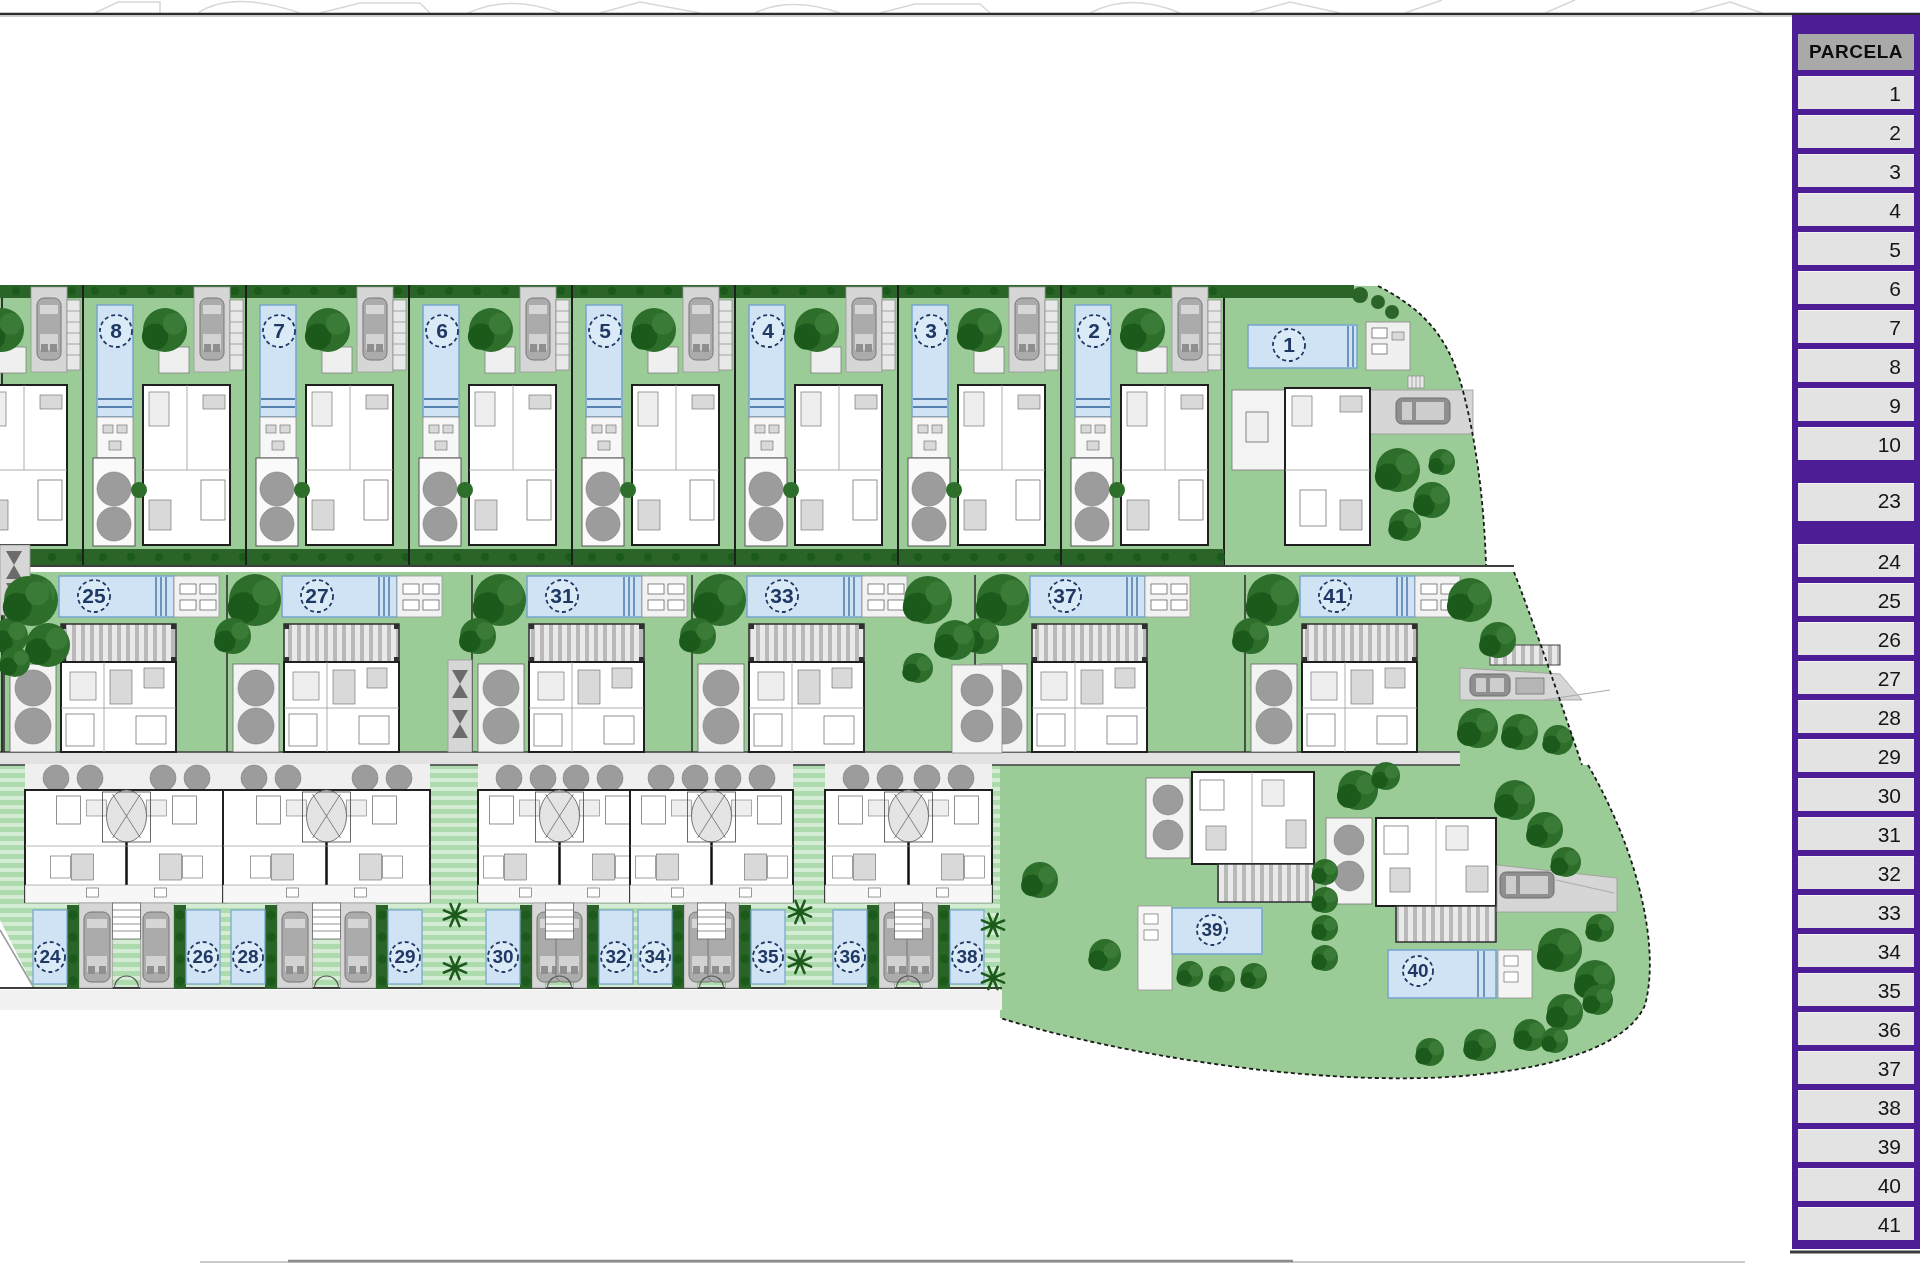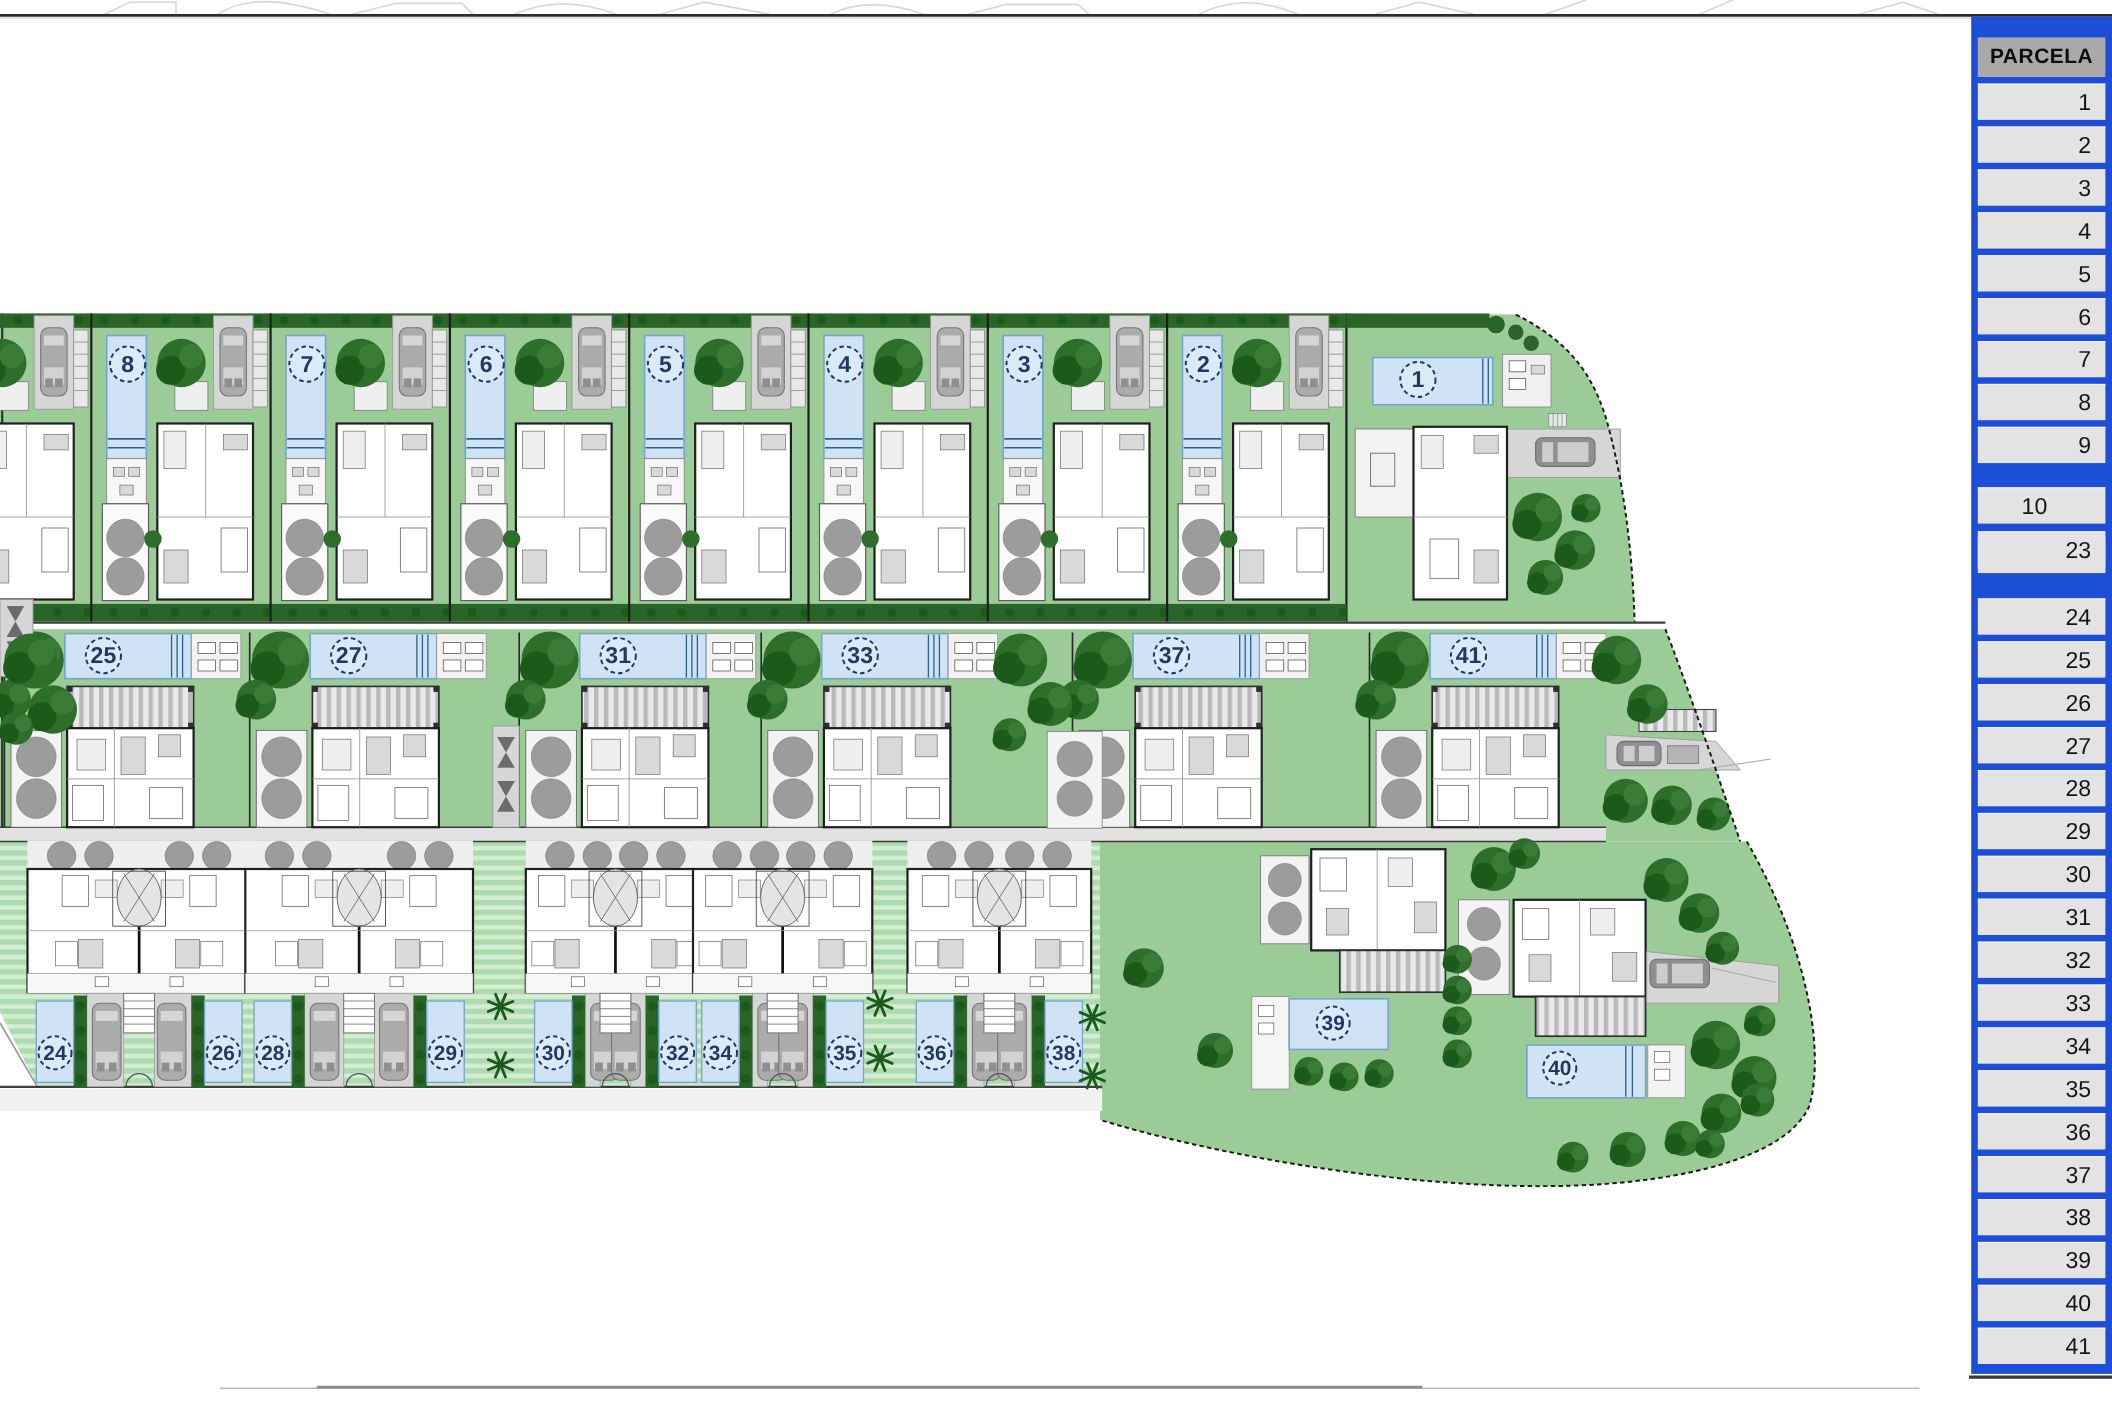--- a/index.html
+++ b/index.html
@@ -1,20 +1,20 @@
 <!DOCTYPE html>
 <html><head>
 <meta charset="utf-8">
 <style>
   html,body{margin:0;padding:0;background:#ffffff;}
   body{width:1920px;height:1280px;position:relative;overflow:hidden;
        font-family:"Liberation Sans",sans-serif;}
   #plan{position:absolute;left:0;top:0;width:1920px;height:1280px;}
   #sidebar{position:absolute;left:1792px;top:15px;width:128px;height:1234px;
-           background:#1d4ed8;}
+           background:#4c1d95;}
   .sb-header{position:absolute;left:6px;top:19px;width:116px;height:36px;
              background:#a9a9a9;color:#0d0d0d;font-size:19px;font-weight:600;
              letter-spacing:.5px;text-align:center;line-height:36px;}
   .sb-row{position:absolute;left:6px;width:116px;height:33px;background:#e3e3e3;
           color:#151515;font-size:21px;text-align:right;line-height:33px;
           box-sizing:border-box;padding-right:13px;border-top:1px solid #f2f2f2;}
 </style>
 </head>
 <body>
 
@@ -1368,21 +1368,21 @@
   <div id="sb-rows">
       <div class="sb-row" style="top: 61px;">1</div>
       <div class="sb-row" style="top: 100px;">2</div>
       <div class="sb-row" style="top: 139px;">3</div>
       <div class="sb-row" style="top: 178px;">4</div>
       <div class="sb-row" style="top: 217px;">5</div>
       <div class="sb-row" style="top: 256px;">6</div>
       <div class="sb-row" style="top: 295px;">7</div>
       <div class="sb-row" style="top: 334px;">8</div>
       <div class="sb-row" style="top: 373px;">9</div>
-      <div class="sb-row" style="top: 428px; text-align: center;">10</div>
+      <div class="sb-row" style="top: 412px;">10</div>
       <div class="sb-row" style="top: 473px;">22</div>
       <div class="sb-row" style="top: 468px;">23</div>
       <div class="sb-row" style="top: 529px;">24</div>
       <div class="sb-row" style="top: 568px;">25</div>
       <div class="sb-row" style="top: 607px;">26</div>
       <div class="sb-row" style="top: 646px;">27</div>
       <div class="sb-row" style="top: 685px;">28</div>
       <div class="sb-row" style="top: 724px;">29</div>
       <div class="sb-row" style="top: 763px;">30</div>
       <div class="sb-row" style="top: 802px;">31</div>

